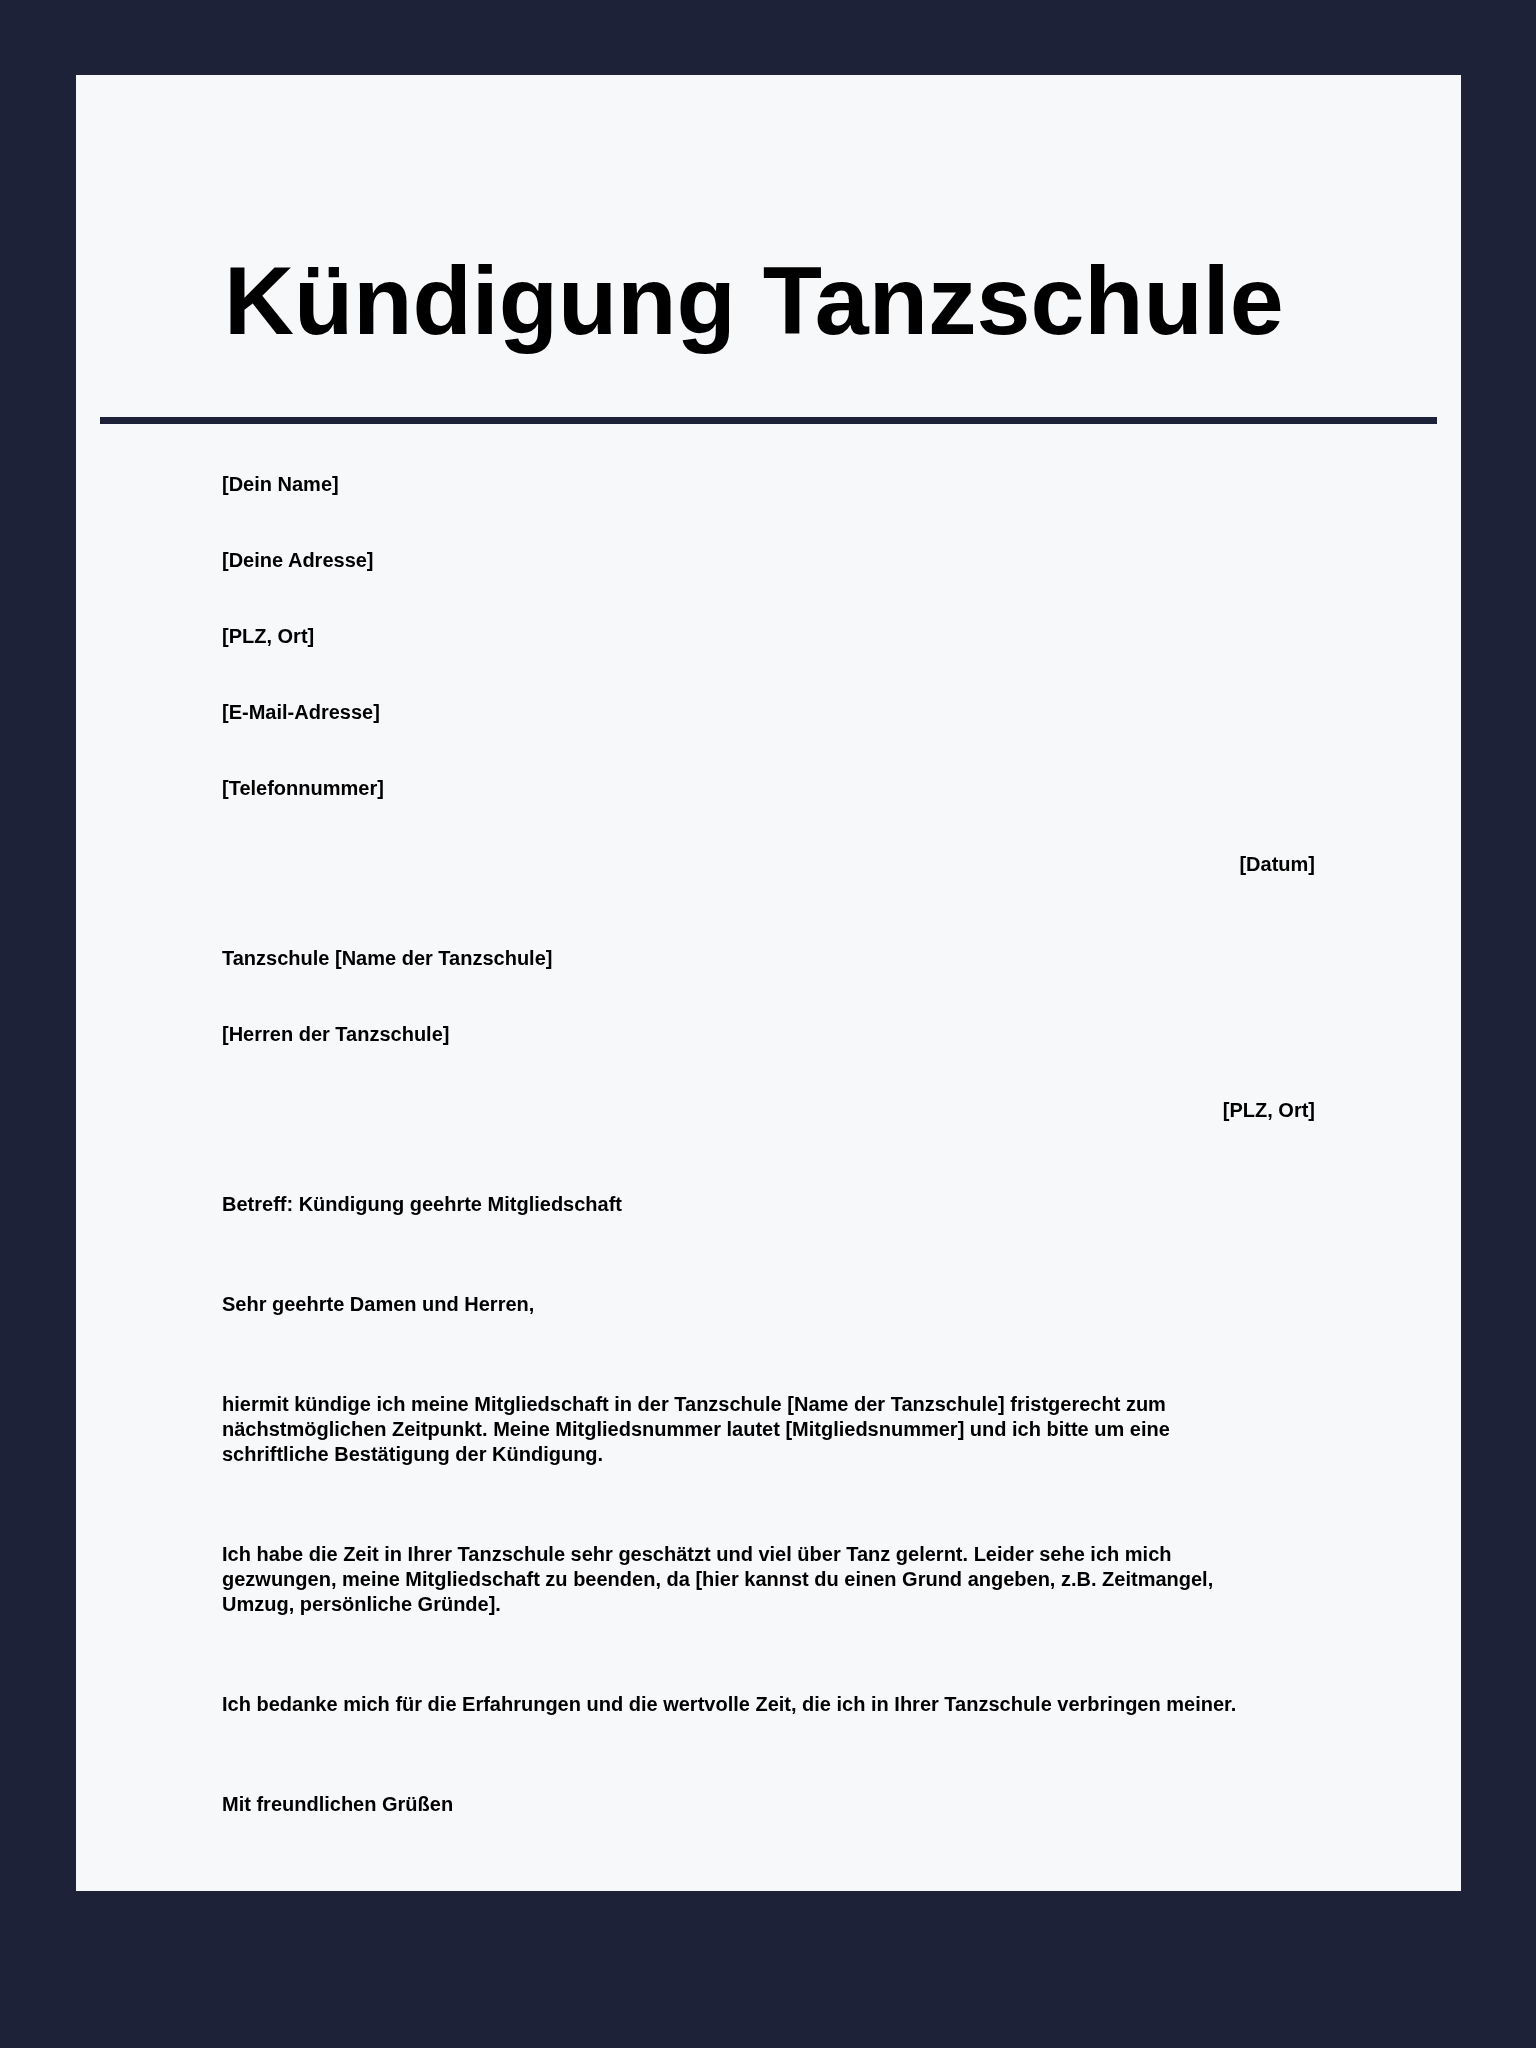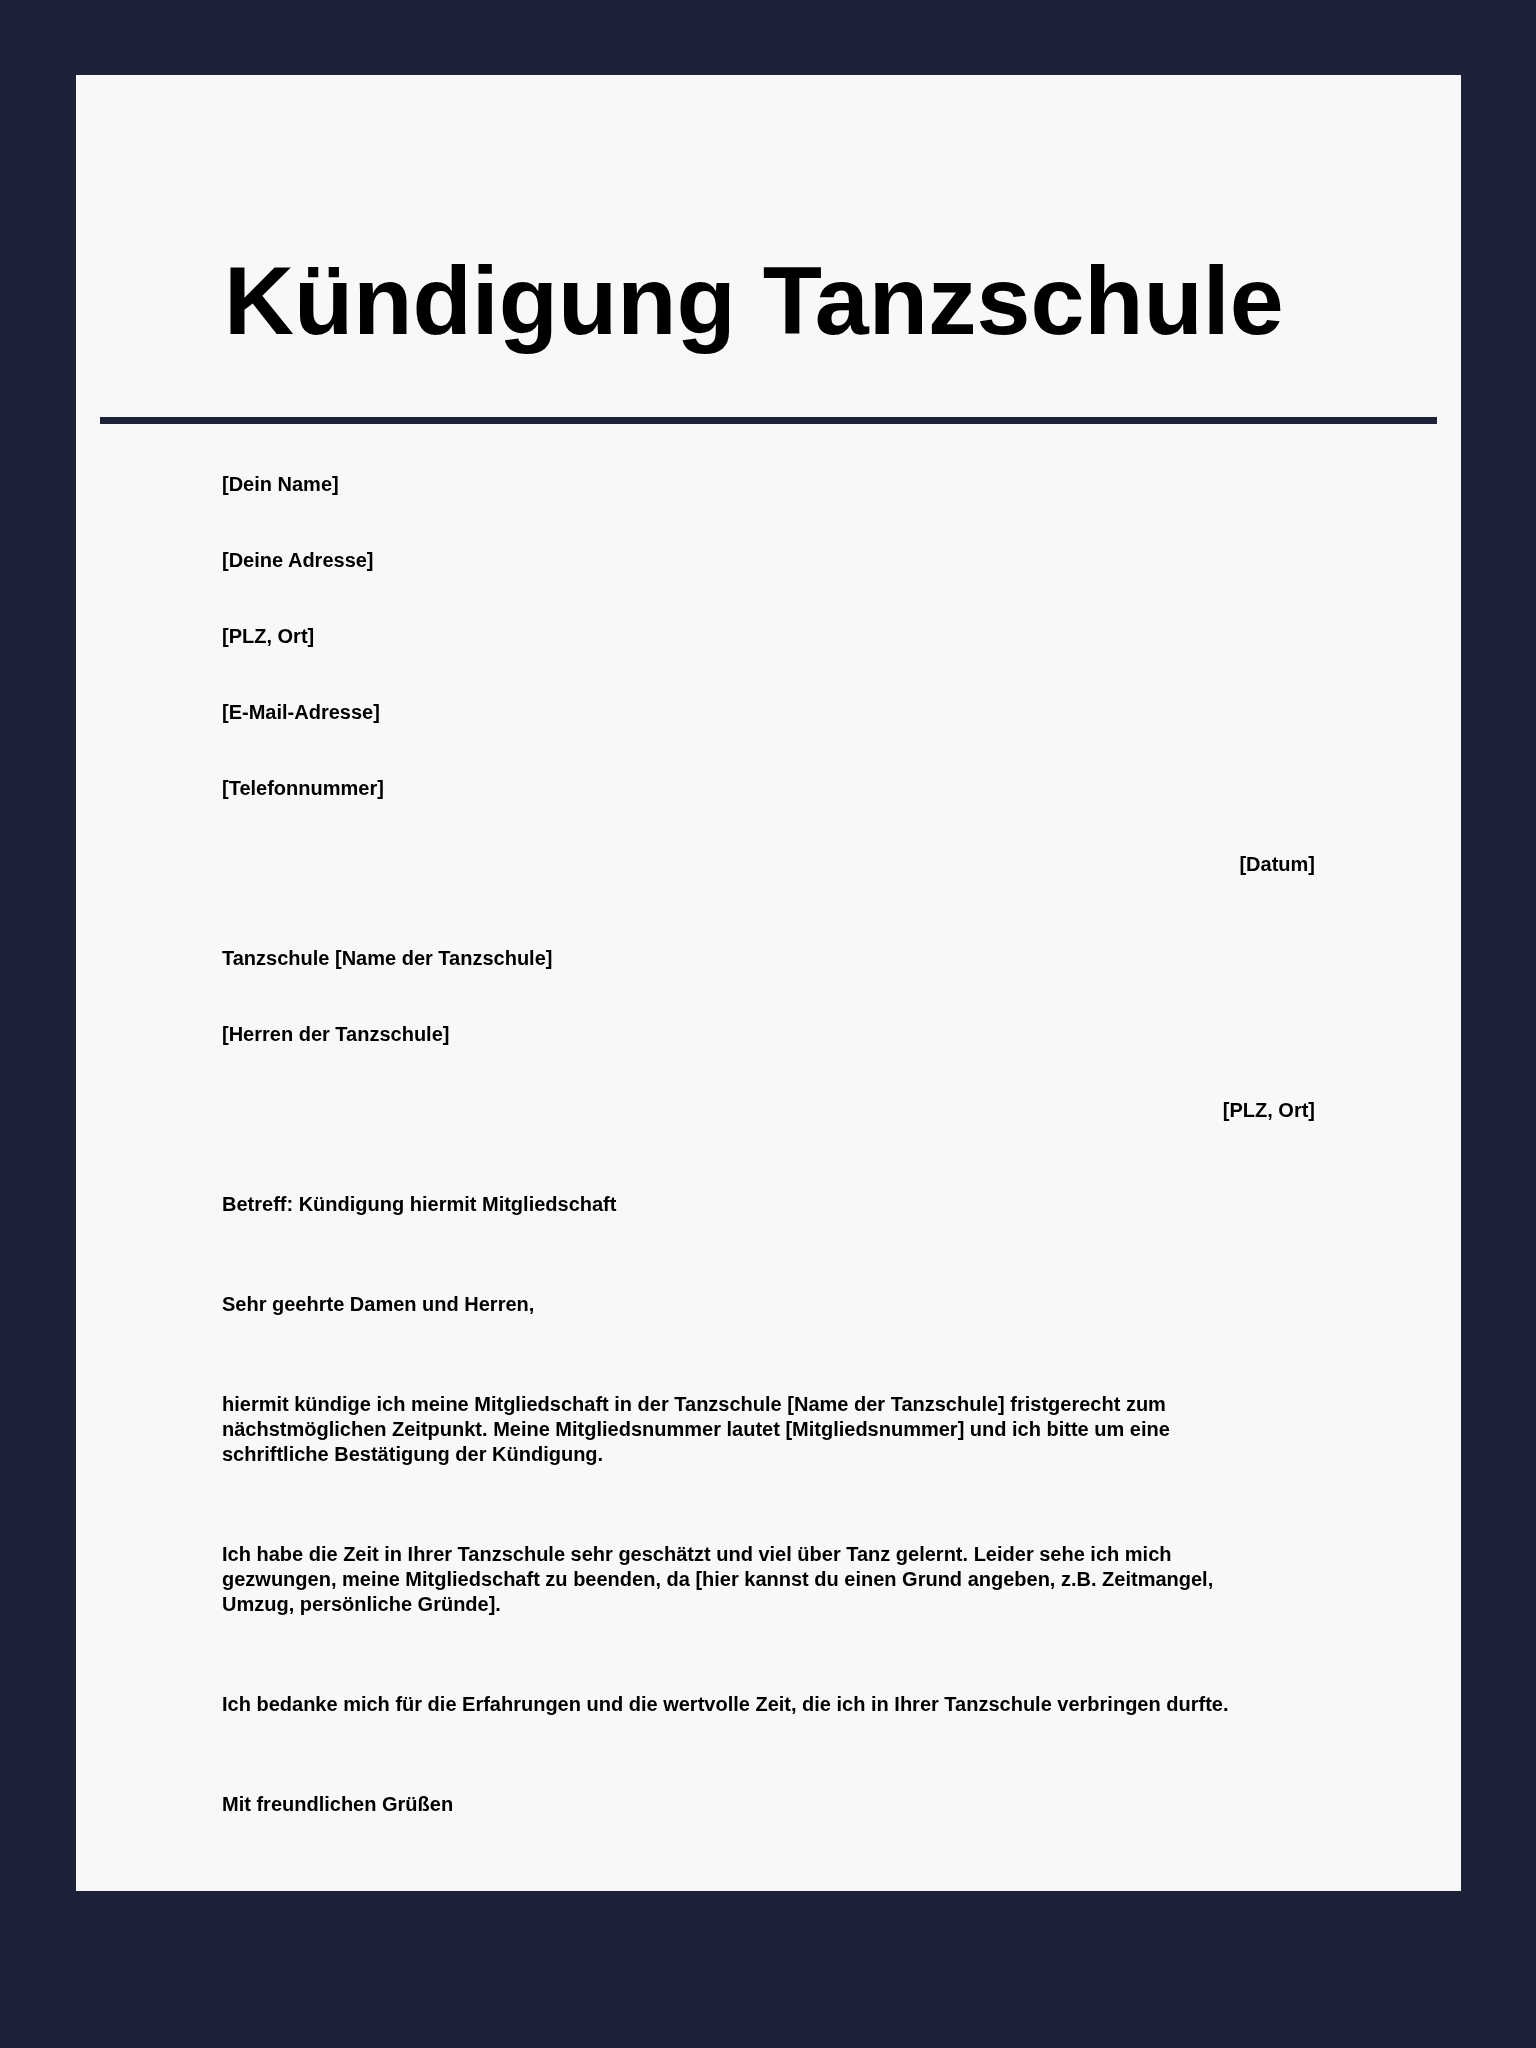--- a/index.html
+++ b/index.html
@@ -73,38 +73,38 @@
     <div class="line-item mb-std">[Deine Adresse]</div>
     <div class="line-item mb-std">[PLZ, Ort]</div>
     <div class="line-item mb-std">[E-Mail-Adresse]</div>
     <div class="line-item mb-std">[Telefonnummer]</div>
     <div class="line-item mb-lg">[Datum]</div>
 
     <div class="line-item mb-std">Tanzschule [Name der Tanzschule]</div>
     <div class="line-item mb-std">[Herren der Tanzschule]</div>
     <div class="line-item mb-lg">[PLZ, Ort]</div>
 
-    <div class="line-item mb-xl">Betreff: Kündigung hiermit Mitgliedschaft</div>
+    <div class="line-item mb-xl">Betreff: Kündigung geehrte Mitgliedschaft</div>
 
     <div class="line-item mb-xl">Sehr geehrte Damen und Herren,</div>
 
     <div class="para mb-xl">
       <div class="para-line">hiermit kündige ich meine Mitgliedschaft in der Tanzschule [Name der Tanzschule] fristgerecht zum</div>
       <div class="para-line">nächstmöglichen Zeitpunkt. Meine Mitgliedsnummer lautet [Mitgliedsnummer] und ich bitte um eine</div>
       <div class="para-line">schriftliche Bestätigung der Kündigung.</div>
     </div>
 
     <div class="para mb-xl">
       <div class="para-line">Ich habe die Zeit in Ihrer Tanzschule sehr geschätzt und viel über Tanz gelernt. Leider sehe ich mich</div>
       <div class="para-line">gezwungen, meine Mitgliedschaft zu beenden, da [hier kannst du einen Grund angeben, z.B. Zeitmangel,</div>
       <div class="para-line">Umzug, persönliche Gründe].</div>
     </div>
 
     <div class="para mb-xl">
-      <div class="para-line">Ich bedanke mich für die Erfahrungen und die wertvolle Zeit, die ich in Ihrer Tanzschule verbringen durfte.</div>
+      <div class="para-line">Ich bedanke mich für die Erfahrungen und die wertvolle Zeit, die ich in Ihrer Tanzschule verbringen meiner.</div>
     </div>
 
     <div class="line-item">Mit freundlichen Grüßen</div>
 
     <div class="copyright">©</div>
 
   </div>
 </div>
 
 </body></html>

